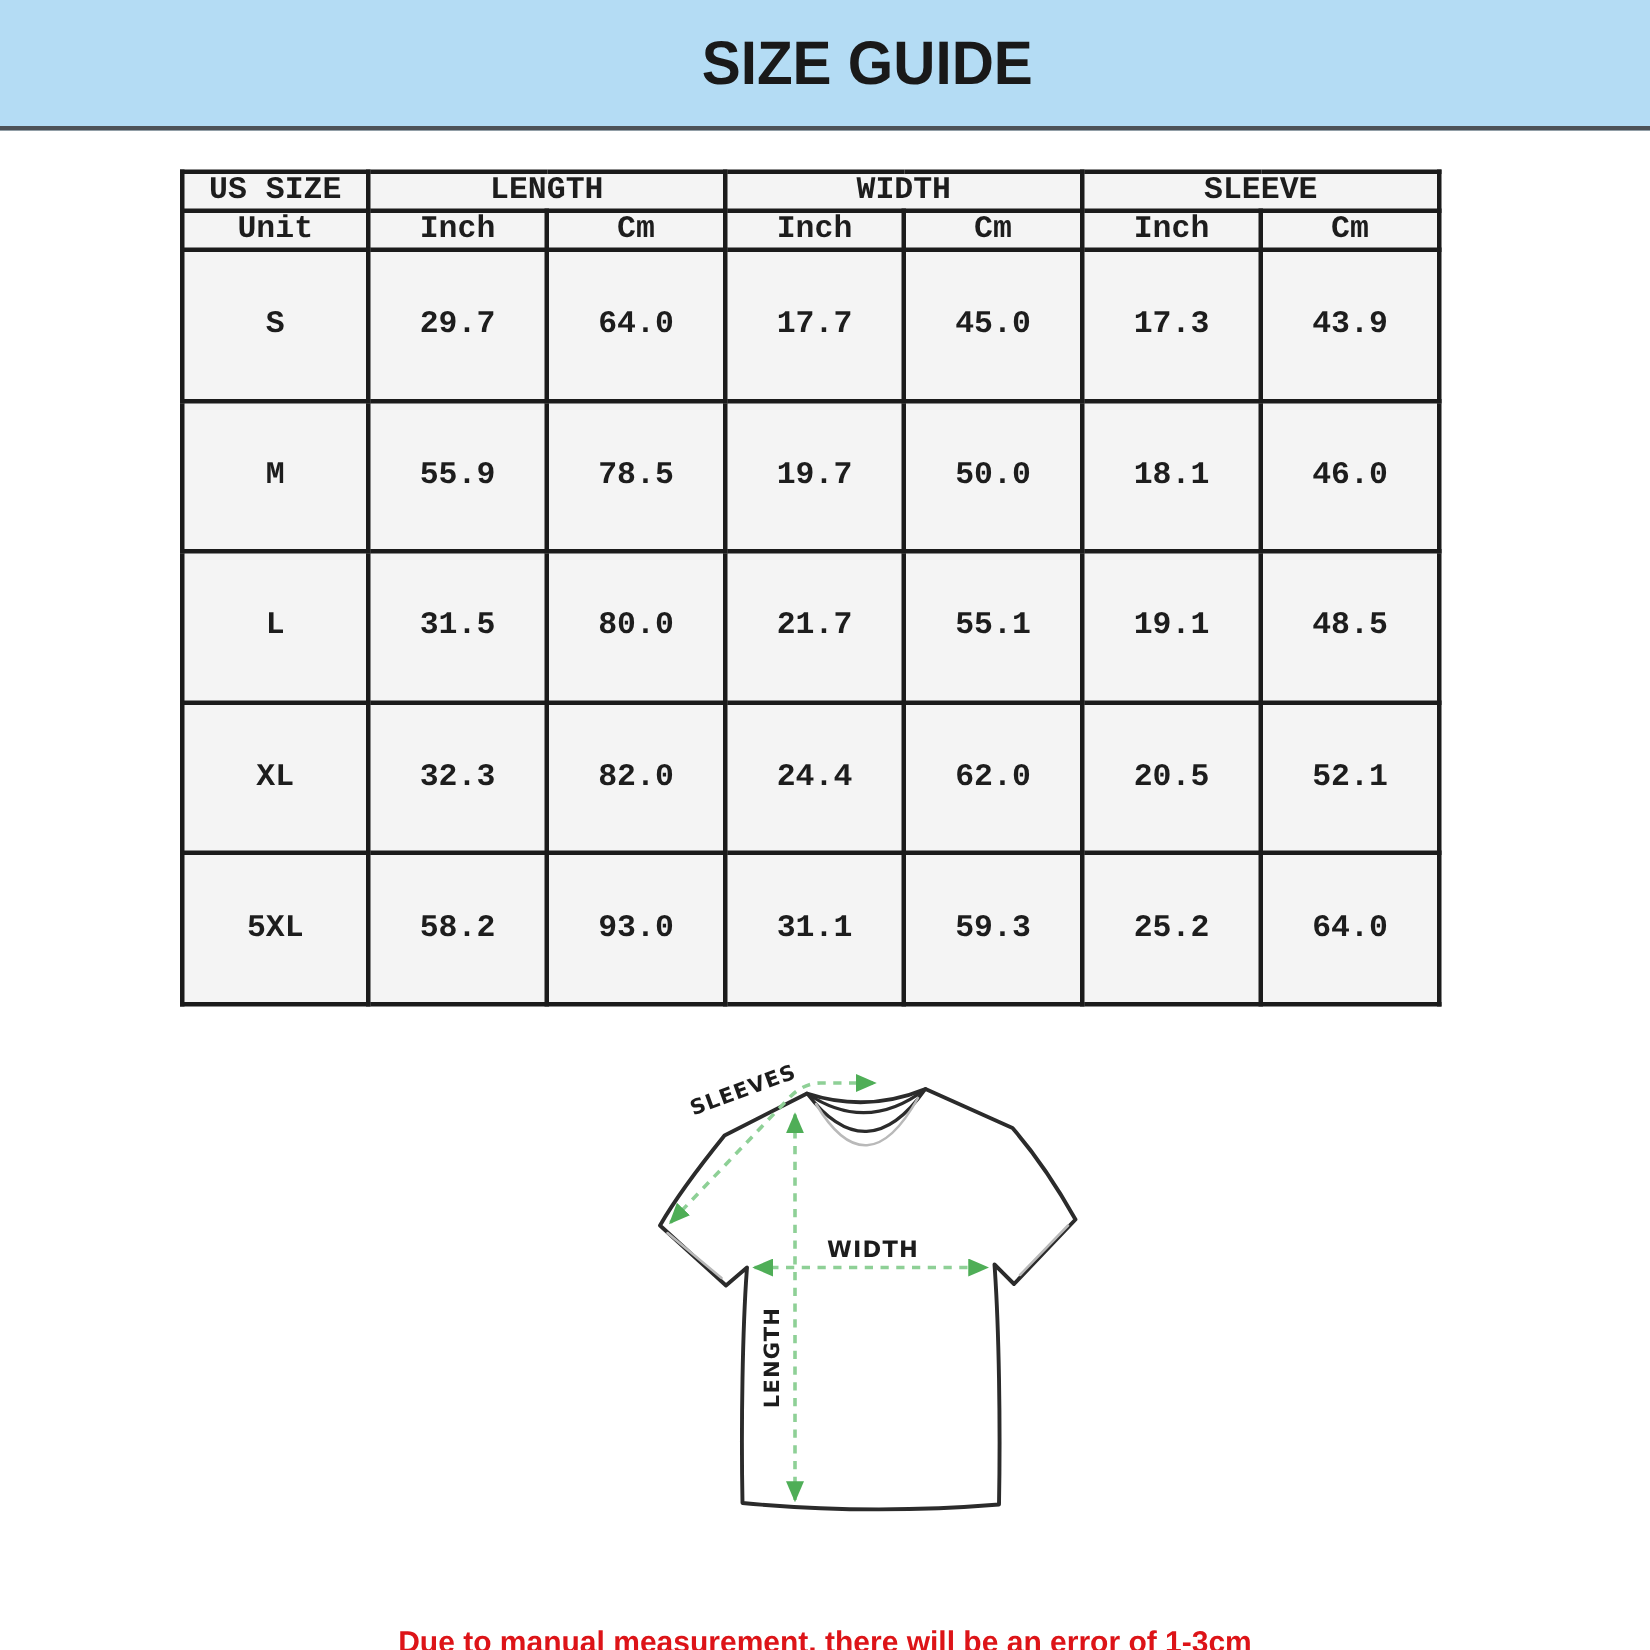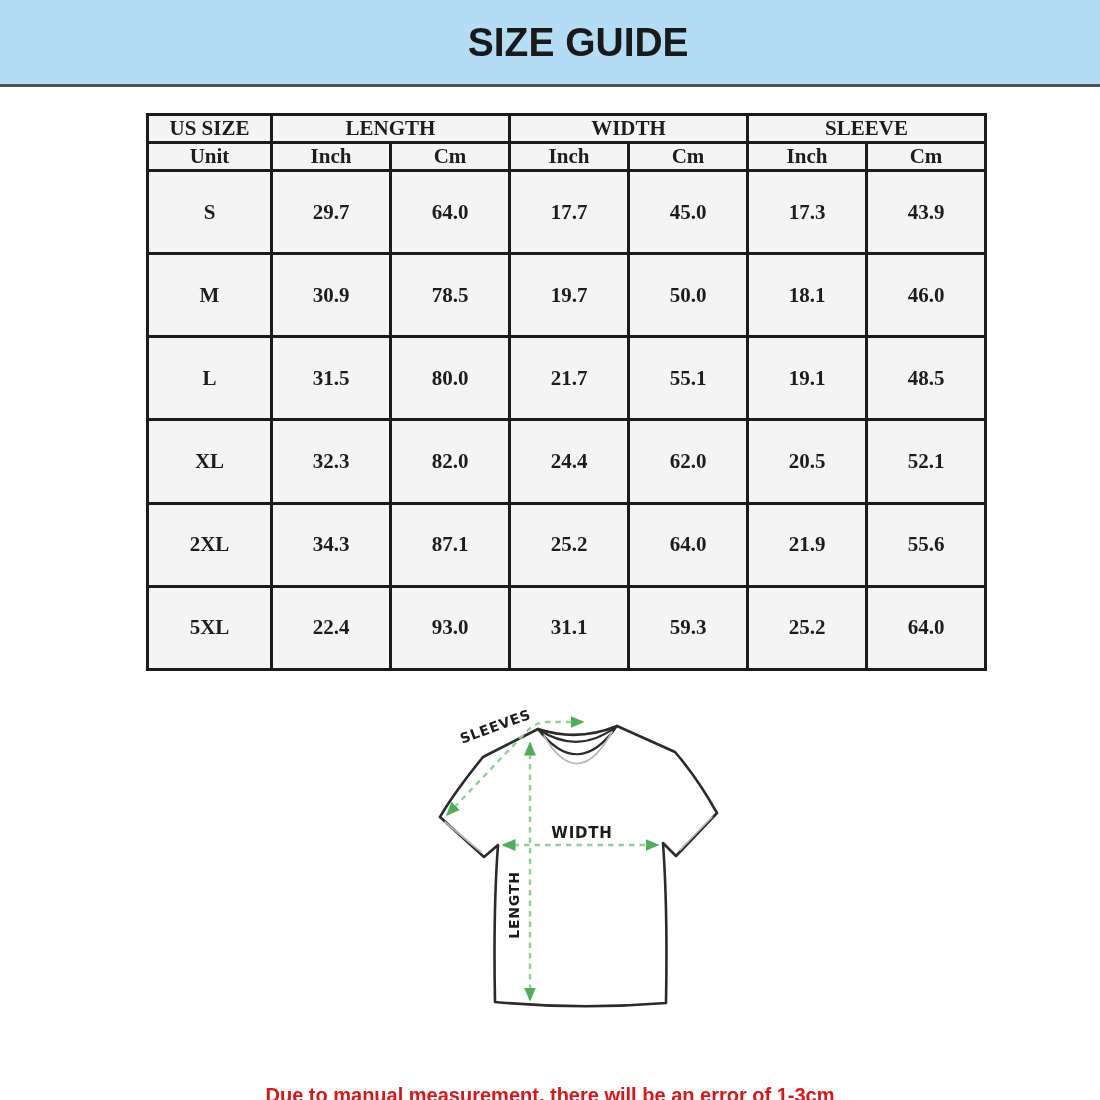--- a/index.html
+++ b/index.html
@@ -9,23 +9,23 @@
   
   .banner{position:absolute;left:0;top:0;width:1100px;height:84px;
           background:var(--banner_bg,#b4dcf4);
           border-bottom:3px solid var(--banner_divider,#4d5257);
           display:flex;align-items:center;justify-content:center;padding-left:28px;}
   .banner h1{margin:0;font-size:41px;font-weight:bold;color:#191919;
              letter-spacing:0px;transform:scaleX(.95);
              font-family:"Liberation Sans",sans-serif;}
 
   
-  .size-table{position:absolute;left:146px;top:113px;width:838px;height:558px;
+  .size-table{position:absolute;left:120px;top:113px;width:838px;height:558px;
               border-collapse:collapse;table-layout:fixed;
-              font-family:Liberation Serif, serif;}
+              font-family:Liberation Mono, monospace;}
   .size-table th,.size-table td{
       border:3px solid var(--table_border,#1b1b1b);
       background:var(--cell_bg,#f4f4f4);
       text-align:center;vertical-align:middle;
       font-size:21px;font-weight:bold;color:#1d1d1d;padding:0;}
   .size-table col.c-size{width:124px;}
   .size-table col.c-val{width:119px;}
 
   
   .diagram{position:absolute;left:405px;top:688px;width:345px;height:335px;}
@@ -85,21 +85,21 @@
           <td>S</td>
           <td>29.7</td>
           <td>64.0</td>
           <td>17.7</td>
           <td>45.0</td>
           <td>17.3</td>
           <td>43.9</td>
         </tr>
         <tr>
           <td>M</td>
-          <td>30.9</td>
+          <td>55.9</td>
           <td>78.5</td>
           <td>19.7</td>
           <td>50.0</td>
           <td>18.1</td>
           <td>46.0</td>
         </tr>
         <tr>
           <td>L</td>
           <td>31.5</td>
           <td>80.0</td>
@@ -111,31 +111,22 @@
         <tr>
           <td>XL</td>
           <td>32.3</td>
           <td>82.0</td>
           <td>24.4</td>
           <td>62.0</td>
           <td>20.5</td>
           <td>52.1</td>
         </tr>
         <tr>
-          <td>2XL</td>
-          <td>34.3</td>
-          <td>87.1</td>
-          <td>25.2</td>
-          <td>64.0</td>
-          <td>21.9</td>
-          <td>55.6</td>
-        </tr>
-        <tr>
           <td>5XL</td>
-          <td>22.4</td>
+          <td>58.2</td>
           <td>93.0</td>
           <td>31.1</td>
           <td>59.3</td>
           <td>25.2</td>
           <td>64.0</td>
         </tr>
       </tbody>
   </table>
 
   <svg class="diagram" viewBox="405 688 345 335">

